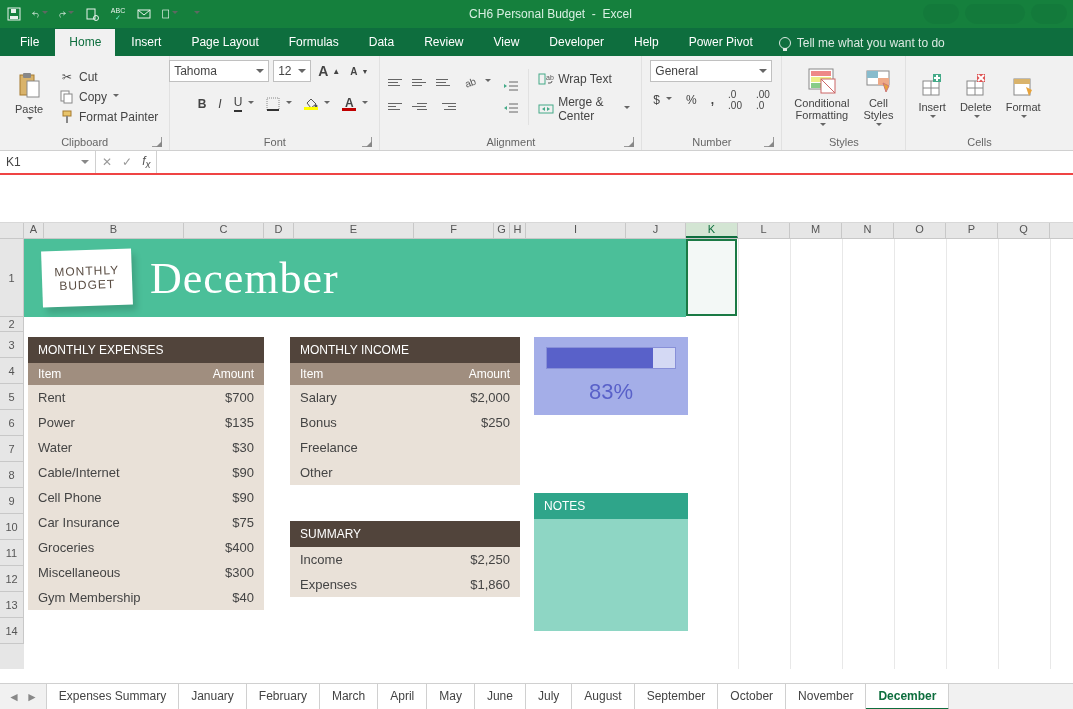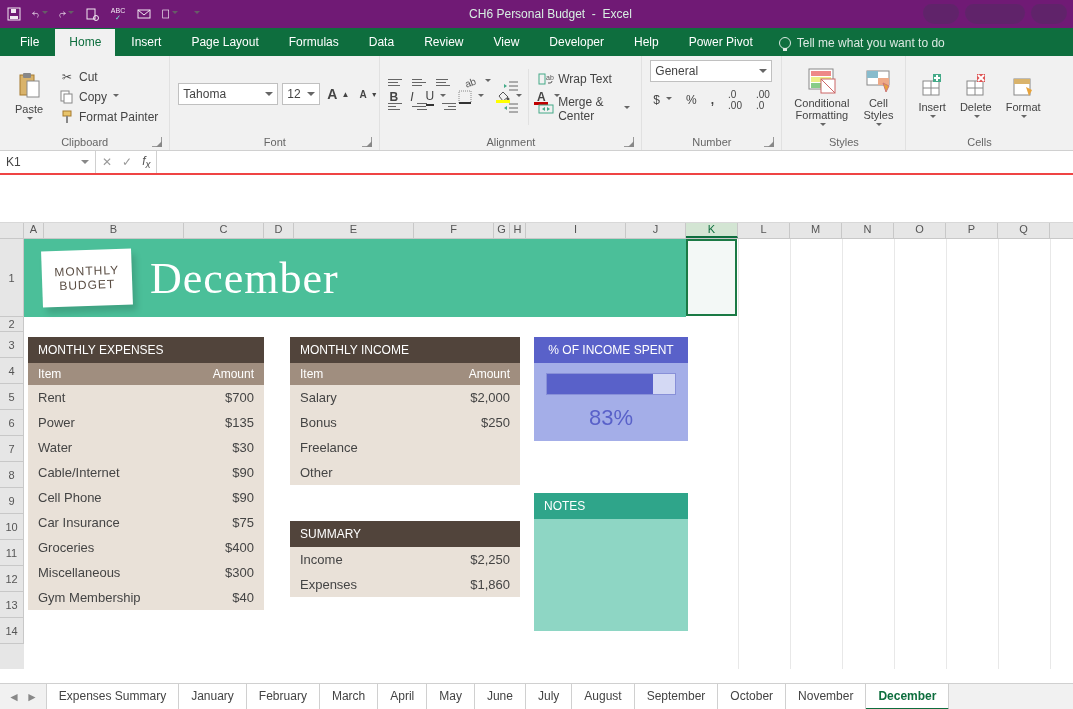--- a/index.html
+++ b/index.html
@@ -1,19 +1,19 @@
 <!DOCTYPE html>
 <html><head>
 <meta charset="utf-8">
 <style>
 * { margin: 0; padding: 0; box-sizing: border-box; font-family: "Segoe UI", Tahoma, sans-serif; }
 body { background: #fff; font-size: 12px; color: #444; overflow: hidden; width: 1073px; height: 709px; }
 
 
-.titlebar { background: #701a75; height: 28px; display: flex; align-items: center; color: #fff; padding: 12px 6px; }
+.titlebar { background: #15803d; height: 28px; display: flex; align-items: center; color: #fff; padding: 12px 6px; }
 .qat { display: flex; gap: 10px; align-items: center; }
 .qat .ic { width: 16px; height: 16px; display: inline-flex; align-items: center; justify-content: center; color: #fff; opacity: .9; }
 .title-center { flex: 1; text-align: center; font-size: 12px; color: #d8efe2; }
 .blobs { width: 170px; height: 24px; display: flex; align-items: center; gap: 6px; justify-content: flex-end; opacity: .15; }
 .blob { width: 36px; height: 20px; background: #0b5a33; border-radius: 10px 10px 14px 14px; }
 
 
 .tabs { background: #0e6e3e; display: flex; align-items: flex-end; height: 28px; padding: 0 6px; gap: 2px; }
 .tab { color: #fff; padding: 6px 14px 7px; font-size: 12px; cursor: pointer; }
 .tab.active { background: #f1f1f1; color: #0e6e3e; }
@@ -238,21 +238,21 @@
               </svg>
             </span>
             <span>Format Painter</span>
           </div>
       </div>
     </div>
     <div class="label"><span>Clipboard</span><span class="launcher"></span></div>
   </div>
 
   <div class="group" style="width:210px">
-    <div class="body" style="align-items:center">
+    <div class="body" style="flex-direction:column;align-items:flex-end">
       <div class="fontrow1">
         <div class="combo fontname">
             <span>Tahoma</span>
           </div>
         <div class="combo fontsize">
             <span>12</span>
           </div>
         <span class="sbtn a-big">A<span style="font-size:8px">▲</span></span>
         <span class="sbtn a-small">A<span style="font-size:7px">▼</span></span>
       </div>
@@ -604,21 +604,20 @@
             <div style="width:80px;text-align:right">$2,250</div>
           </div>
           <div class="row">
             <div style="flex:1">Expenses</div>
             <div style="width:80px;text-align:right">$1,860</div>
           </div>
         </div>
     </div>
 
     <div class="panel pct">
-      <div class="hdr">% OF INCOME SPENT</div>
       <div class="body">
         <div class="prog">
             <div class="fill" id="pct-fill" style="width: 83%;"></div>
           </div>
         <div class="val">83%</div>
       </div>
     </div>
 
     <div class="panel notes">
       <div class="hdr">NOTES</div>

